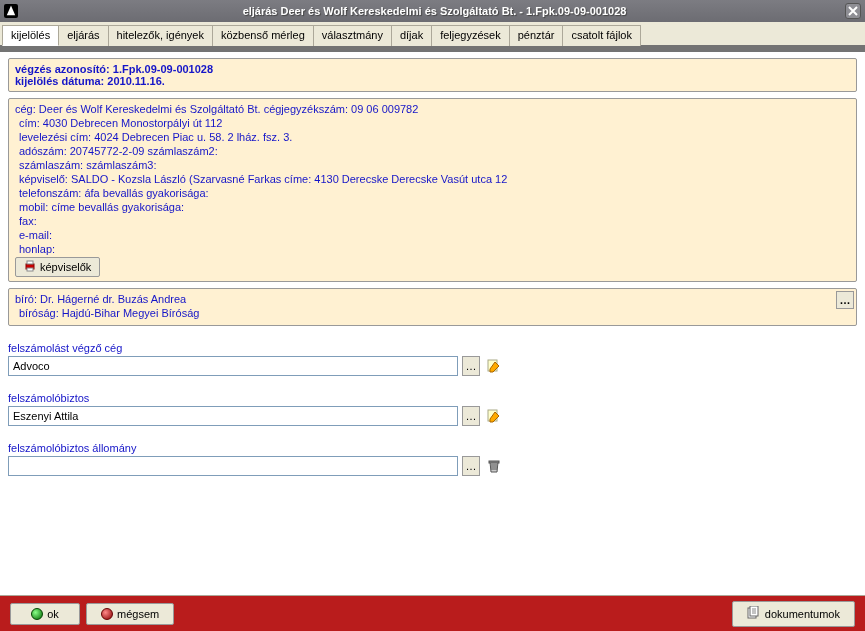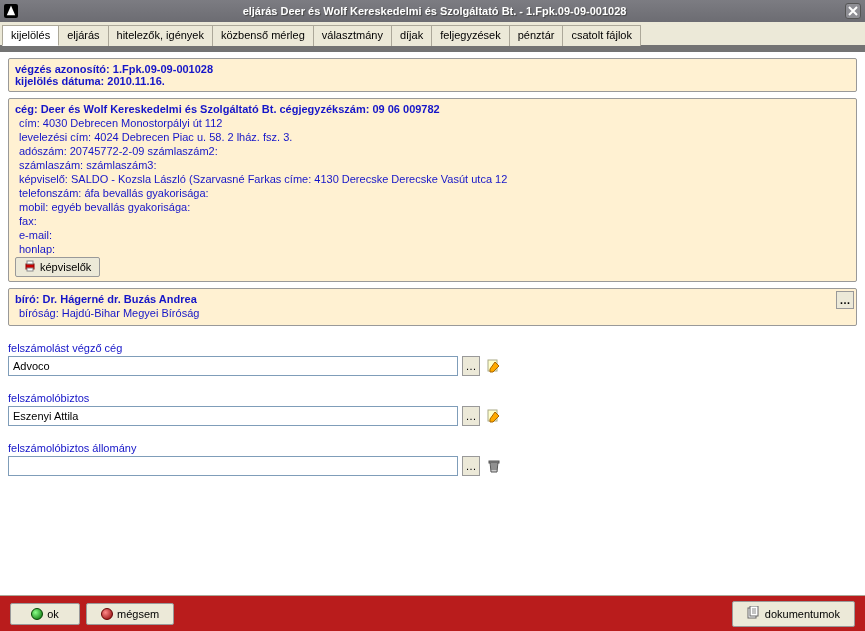--- a/index.html
+++ b/index.html
@@ -8,21 +8,21 @@
 .titlebar-icon{width:14px;height:14px;background:#000;border-radius:2px;margin-right:6px;display:inline-flex;align-items:center;justify-content:center}
 .titlebar-title{flex:1;text-align:center}
 .titlebar-close{width:16px;height:16px;background:#8e8e94;border:1px solid #555;border-radius:3px;display:flex;align-items:center;justify-content:center;cursor:pointer}
 .titlebar-close svg{width:10px;height:10px}
 .tabstrip{background:#ece9d8;border-bottom:7px solid #737373;display:flex;padding:2px 2px 0 2px;gap:0}
 .tab{padding:3px 8px 4px;border:1px solid #aca899;border-bottom:none;background:#ece9d8;cursor:pointer;position:relative;top:1px;margin-right:-1px}
 .tab.active{background:#fff;border-bottom:1px solid #fff;z-index:2}
 .content{padding:6px 8px;height:565px;overflow:auto}
 .panel{border:1px solid #999;background:#fff1d2;border-radius:2px;margin-bottom:6px;padding:4px 6px;color:#1515c8;font-weight:bold}
 .panel .row{font-weight:normal;color:#1515c8;margin:2px 0 2px 4px}
-.panel-header{font-weight:bold;color:#1515c8;margin-bottom:2px}
+.panel-header{font-weight:normal;color:#1515c8;margin-bottom:2px}
 .panel.narrow{position:relative}
 .dots-btn{position:absolute;right:2px;top:2px;width:18px;height:18px;border:1px solid #999;background:#ece9d8;cursor:pointer;display:flex;align-items:center;justify-content:center;font-weight:bold}
 .btn{display:inline-flex;align-items:center;gap:4px;background:#ece9d8;border:1px solid #999;padding:2px 8px;cursor:pointer;border-radius:2px}
 .repr-row{}
 .field-group{margin:16px 0 6px}
 .field-label{color:#1515c8;font-weight:normal;margin-bottom:2px}
 .input-row{display:flex;gap:4px}
 .text-input{flex:0 0 450px;height:20px;border:1px solid #7f9db9;padding:2px 4px;background:#fff}
 .mini-btn{width:18px;height:20px;border:1px solid #999;background:#ece9d8;cursor:pointer;display:flex;align-items:center;justify-content:center}
 .icon-btn{width:20px;height:20px;display:flex;align-items:center;justify-content:center;cursor:pointer}
@@ -70,21 +70,21 @@
   </div>
 
   <div class="panel">
     <div class="panel-header">cég: Deer és Wolf Kereskedelmi és Szolgáltató  Bt. cégjegyzékszám: 09 06 009782</div>
     <div class="row">cím: 4030 Debrecen Monostorpályi út 112</div>
     <div class="row">levelezési cím: 4024 Debrecen Piac u. 58. 2 lház. fsz. 3.</div>
     <div class="row">adószám: 20745772-2-09 számlaszám2:</div>
     <div class="row">számlaszám:  számlaszám3:</div>
     <div class="row">képviselő: SALDO - Kozsla László (Szarvasné Farkas  címe: 4130 Derecske Derecske Vasút utca 12</div>
     <div class="row">telefonszám:  áfa bevallás gyakorisága:</div>
-    <div class="row">mobil:  egyéb bevallás gyakorisága:</div>
+    <div class="row">mobil:  címe bevallás gyakorisága:</div>
     <div class="row">fax:</div>
     <div class="row">e-mail:</div>
     <div class="row">honlap:</div>
     <div class="repr-row">
       <button class="btn">
         <span>
           <svg width="12" height="12" viewBox="0 0 12 12">
               <rect x="2" y="4" width="8" height="5" fill="#c00" stroke="#800"></rect>
               <rect x="3" y="1" width="6" height="3" fill="#fff" stroke="#888"></rect>
               <rect x="3" y="8" width="6" height="3" fill="#fff" stroke="#888"></rect>

